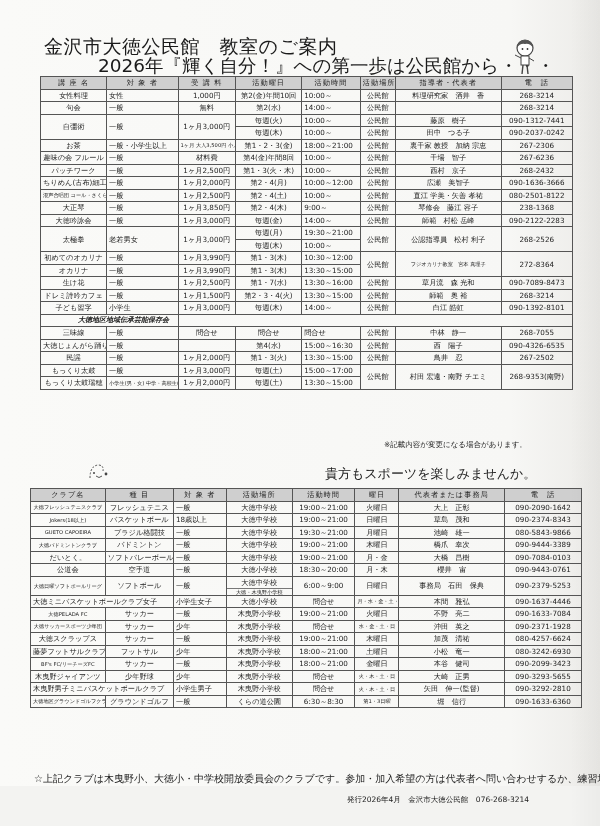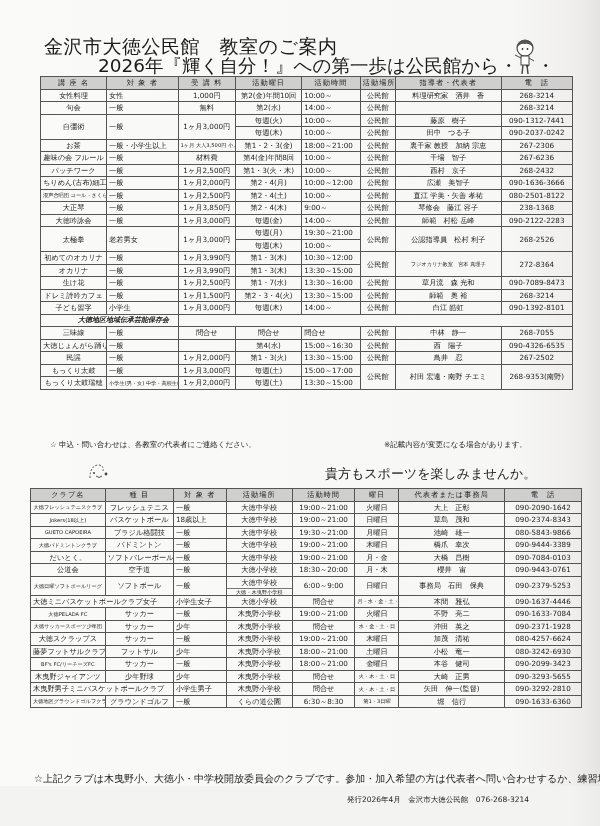--- a/index.html
+++ b/index.html
@@ -283,21 +283,20 @@
         <tr>
           <td class="c">もっくり太鼓瑞穂</td>
           <td class="l tiny">小学生(男・女) 中学・高校生(男・女)</td>
           <td class="c">1ヶ月2,000円</td>
           <td class="c">毎週(土)</td>
           <td class="l">13:30～15:00</td>
         </tr>
       </tbody>
   </table>
 
-  <div class="note1">☆ 申込・問い合わせは、各教室の代表者にご連絡ください。</div>
   <div class="note2">※記載内容が変更になる場合があります。</div>
 
   <svg class="sports-icon" viewBox="0 0 22 20">
     <path d="M4 16 Q4 4 12 3 Q18 3 17 9" fill="none" stroke="#555" stroke-width="1" stroke-dasharray="2,1.5"></path>
     <circle cx="8" cy="11" r="1" fill="#444"></circle>
       <circle cx="20" cy="12" r="1.4" fill="#444"></circle>
     <path d="M10 14 Q13 17 16 14" fill="none" stroke="#555" stroke-width="1"></path>
   </svg>
   <div class="sports-sub">貴方もスポーツを楽しみませんか。</div>
 

